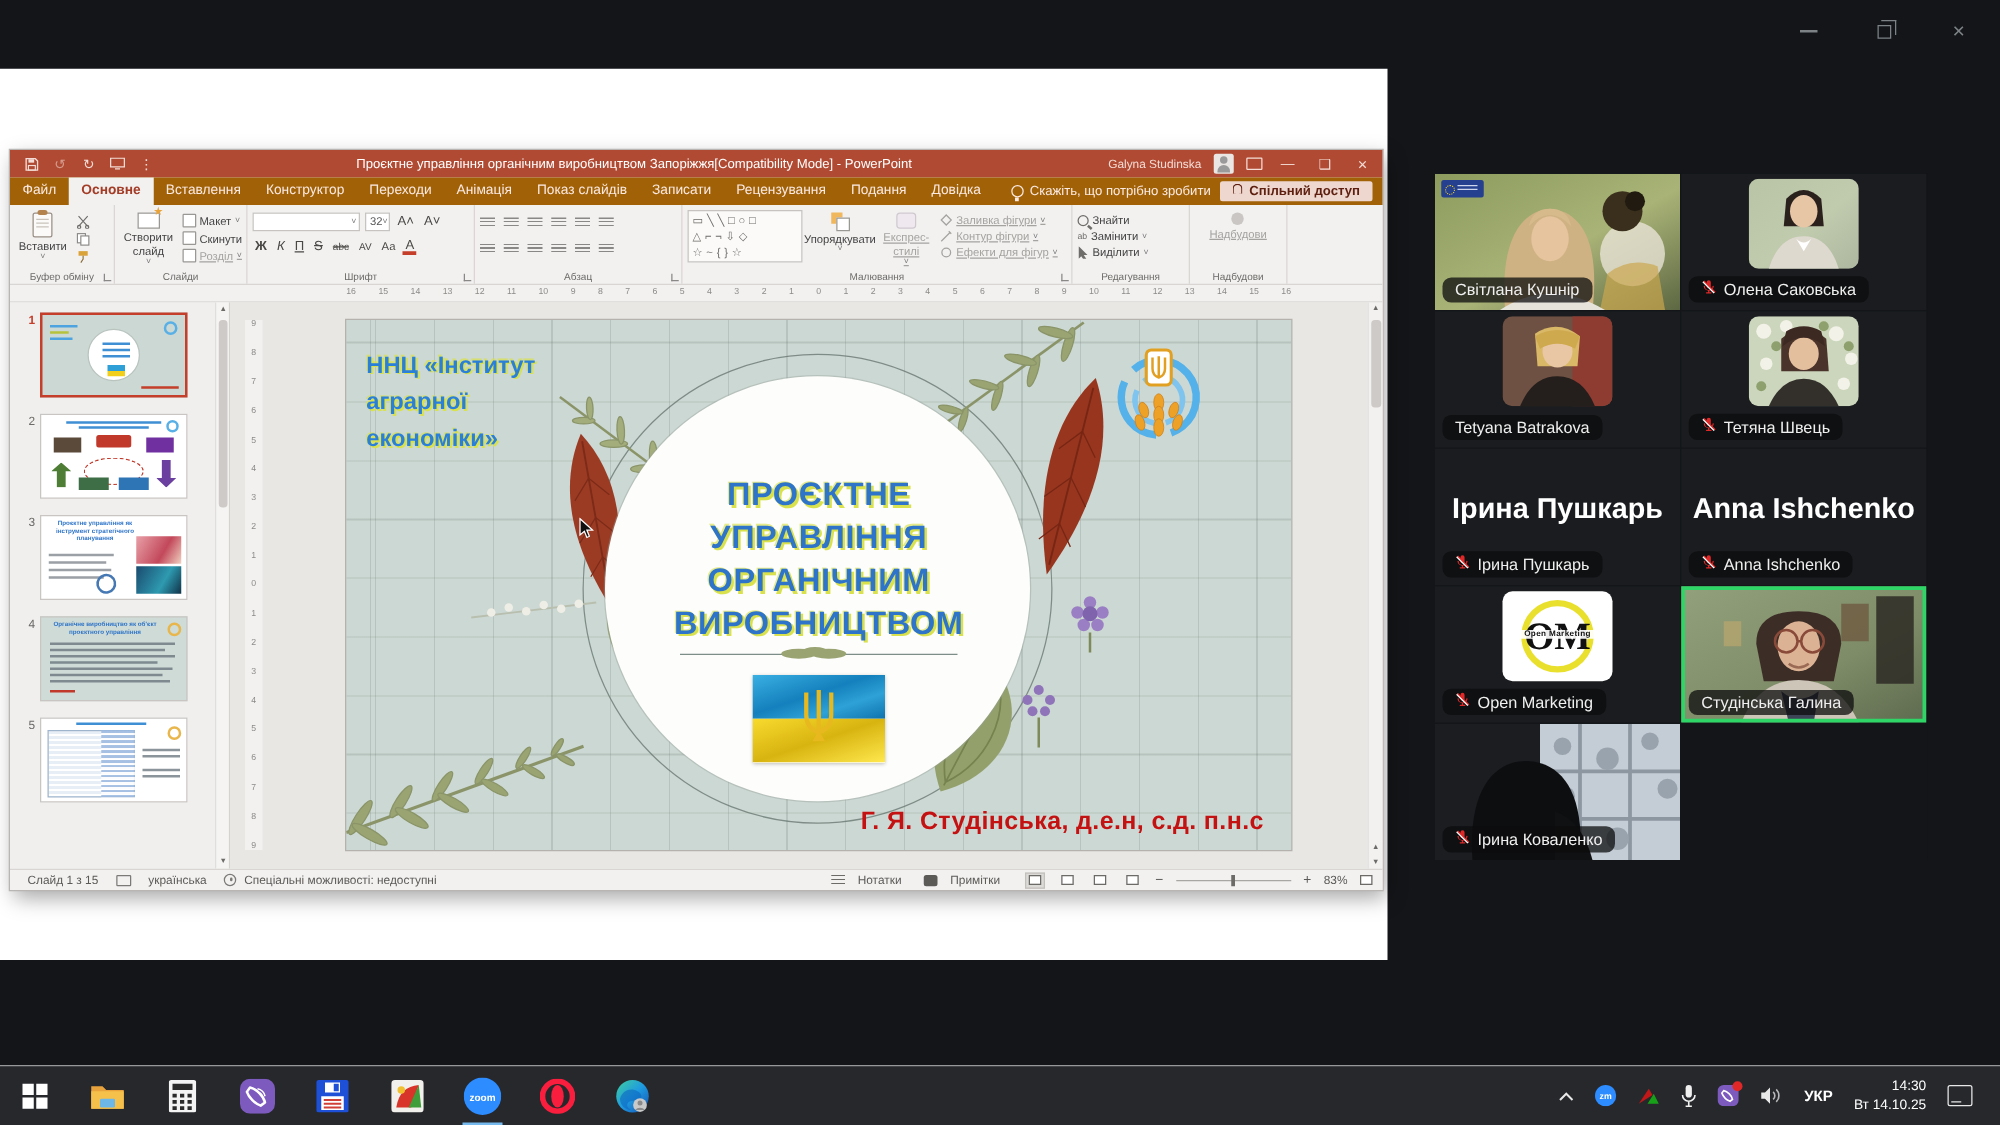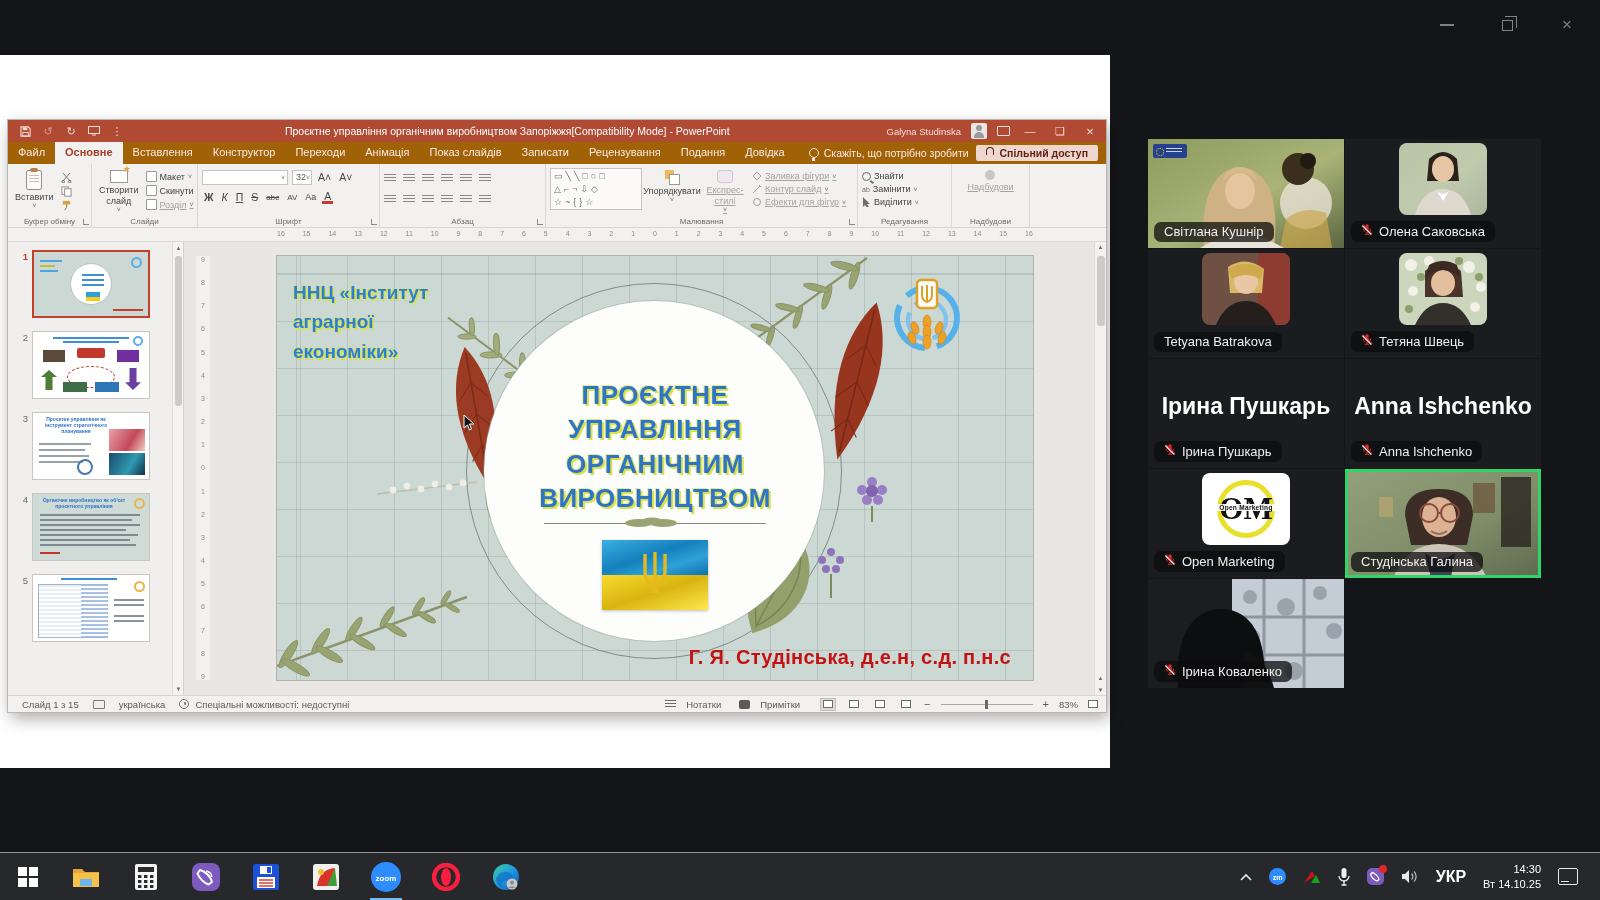--- a/index.html
+++ b/index.html
@@ -136,21 +136,21 @@
 
   
   .taskbar{position:absolute;left:0;top:852px;width:1600px;height:48px;background:#26282c;border-top:1px solid #96989a;display:flex;align-items:center;}
   .tb-left{display:flex;align-items:center;gap:0;}
   .tbslot{width:60px;height:48px;display:flex;align-items:center;justify-content:center;position:relative;}
   .tbslot:first-child{width:56px;}
   .tb-active:after{content:"";position:absolute;left:14px;right:14px;bottom:0;height:3px;background:#76b9ed;}
   .tray{margin-left:auto;display:flex;align-items:center;gap:17px;padding-right:22px;color:#fff;}
   .trayico{display:flex;align-items:center;justify-content:center;}
   .clock{font-size:11px;text-align:right;line-height:1.35;}
-  .lang{font-size:16px;font-weight:bold;}
+  .lang{font-size:12px;font-weight:bold;}
   .action{width:20px;height:17px;border:1.5px solid #e8e8e8;border-radius:2px;position:relative;}
   .action:after{content:"";position:absolute;left:2px;bottom:2px;width:8px;height:1.5px;background:#e8e8e8;}
 </style>
 </head>
 <body>
 
 <div class="screen">
 
   <div class="winctl">
     <span class="wbtn">
@@ -341,21 +341,21 @@
                   <path d="M5 1l4 4-4 4-4-4z" fill="none" stroke="#a5a3a0"></path>
                 </svg>
                 <span>Заливка фігури</span>
                 <span class="chev">˅</span>
               </span>
             <span class="smbtn dis">
                 <svg width="10" height="10" viewBox="0 0 10 10">
                   <path d="M1 9L8 2" stroke="#a5a3a0"></path>
                   <path d="M7 1l2 2" stroke="#a5a3a0"></path>
                 </svg>
-                <span>Контур слайд</span>
+                <span>Контур фігури</span>
                 <span class="chev">˅</span>
               </span>
             <span class="smbtn dis">
                 <svg width="10" height="10" viewBox="0 0 10 10">
                   <circle cx="5" cy="5" r="3.5" fill="none" stroke="#a5a3a0"></circle>
                 </svg>
                 <span>Ефекти для фігур</span>
                 <span class="chev">˅</span>
               </span>
           </div>

